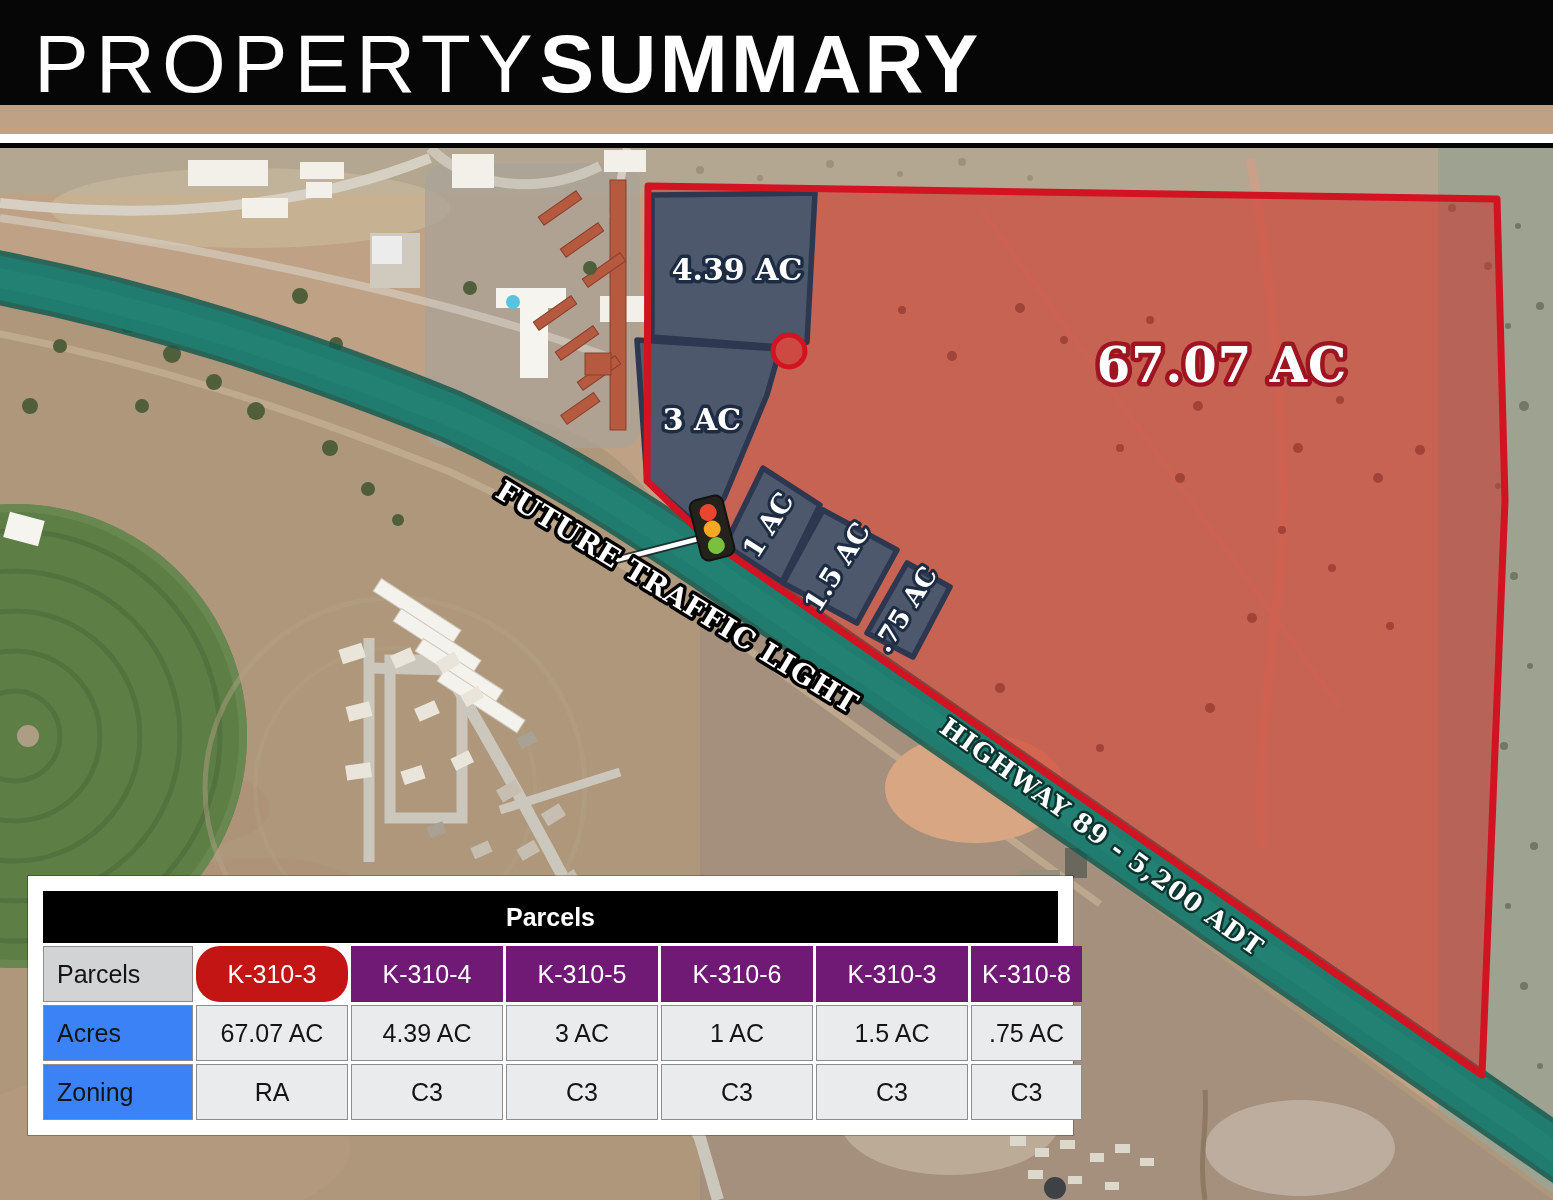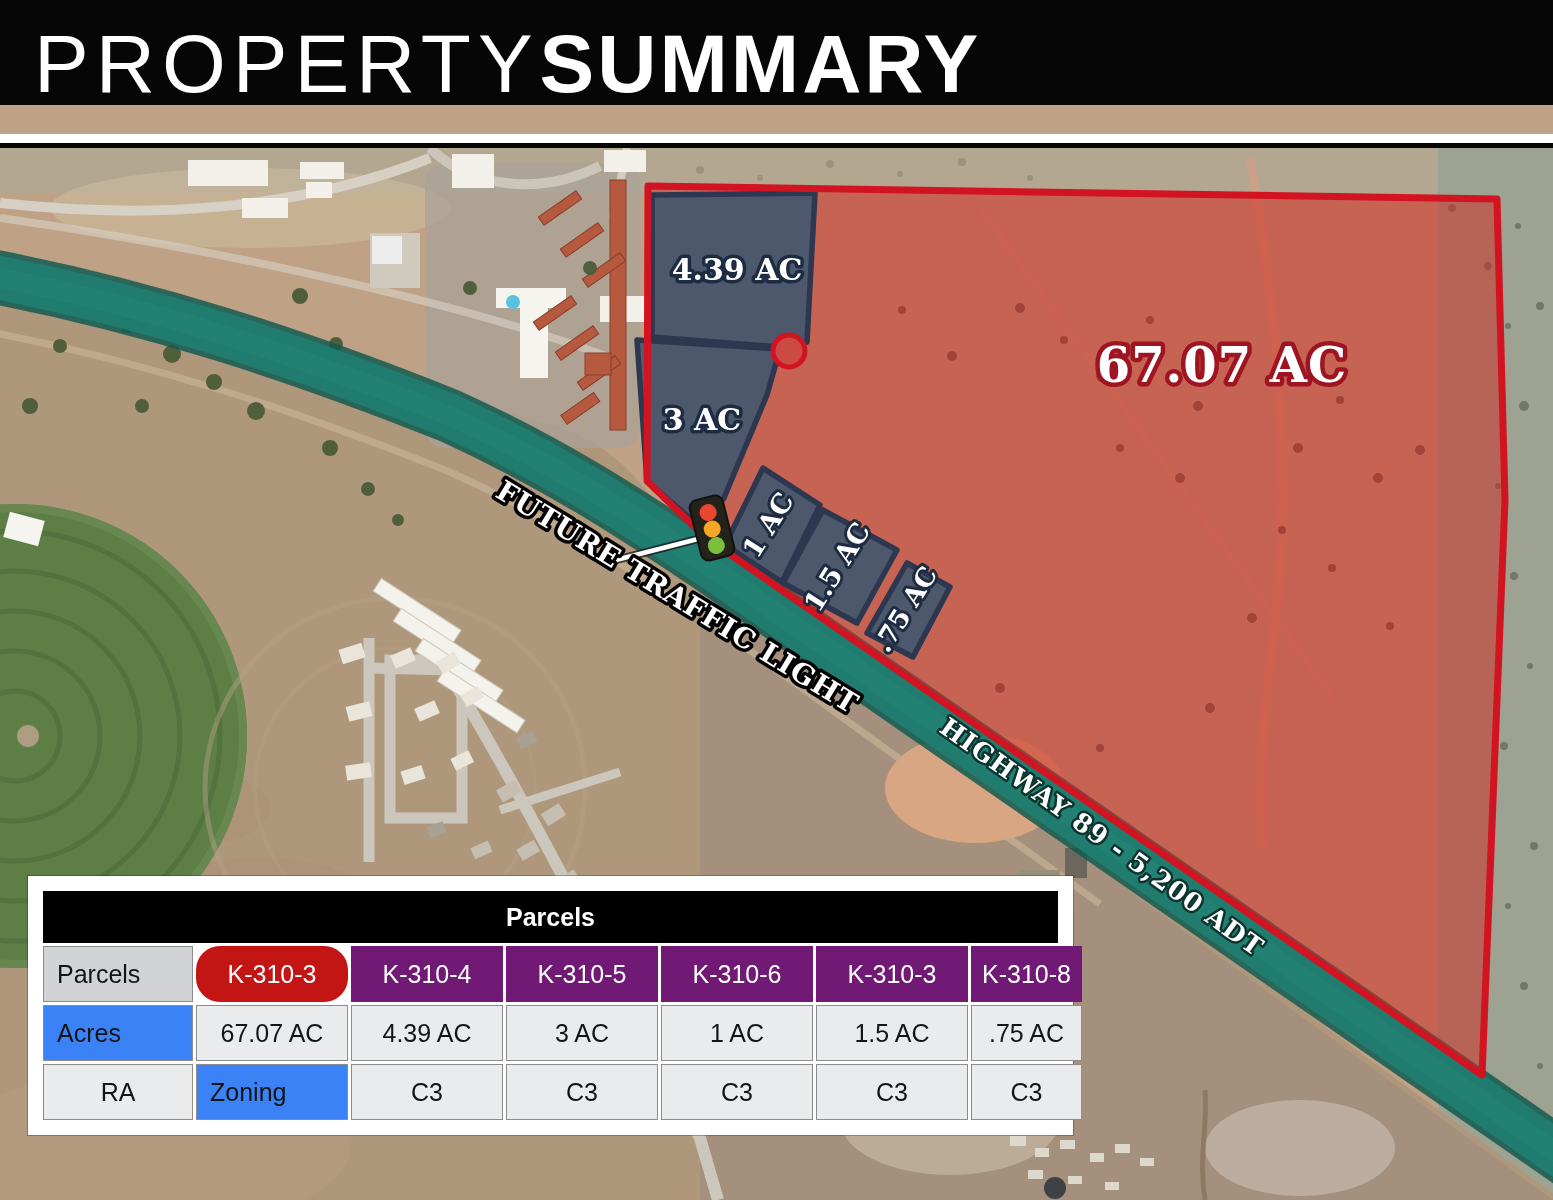--- a/index.html
+++ b/index.html
@@ -318,22 +318,22 @@
       <div class="cell blue">K-310-8</div>
 
       <div class="cell lbl">Acres</div>
       <div class="cell data">67.07 AC</div>
       <div class="cell data">4.39 AC</div>
       <div class="cell data">3 AC</div>
       <div class="cell data">1 AC</div>
       <div class="cell data">1.5 AC</div>
       <div class="cell data">.75 AC</div>
 
+      <div class="cell lbl">Zoning</div>
       <div class="cell data">RA</div>
-      <div class="cell lbl">Zoning</div>
       <div class="cell data">C3</div>
       <div class="cell data">C3</div>
       <div class="cell data">C3</div>
       <div class="cell data">C3</div>
       <div class="cell data">C3</div>
     </div>
   </div>
 
 </div>
 

